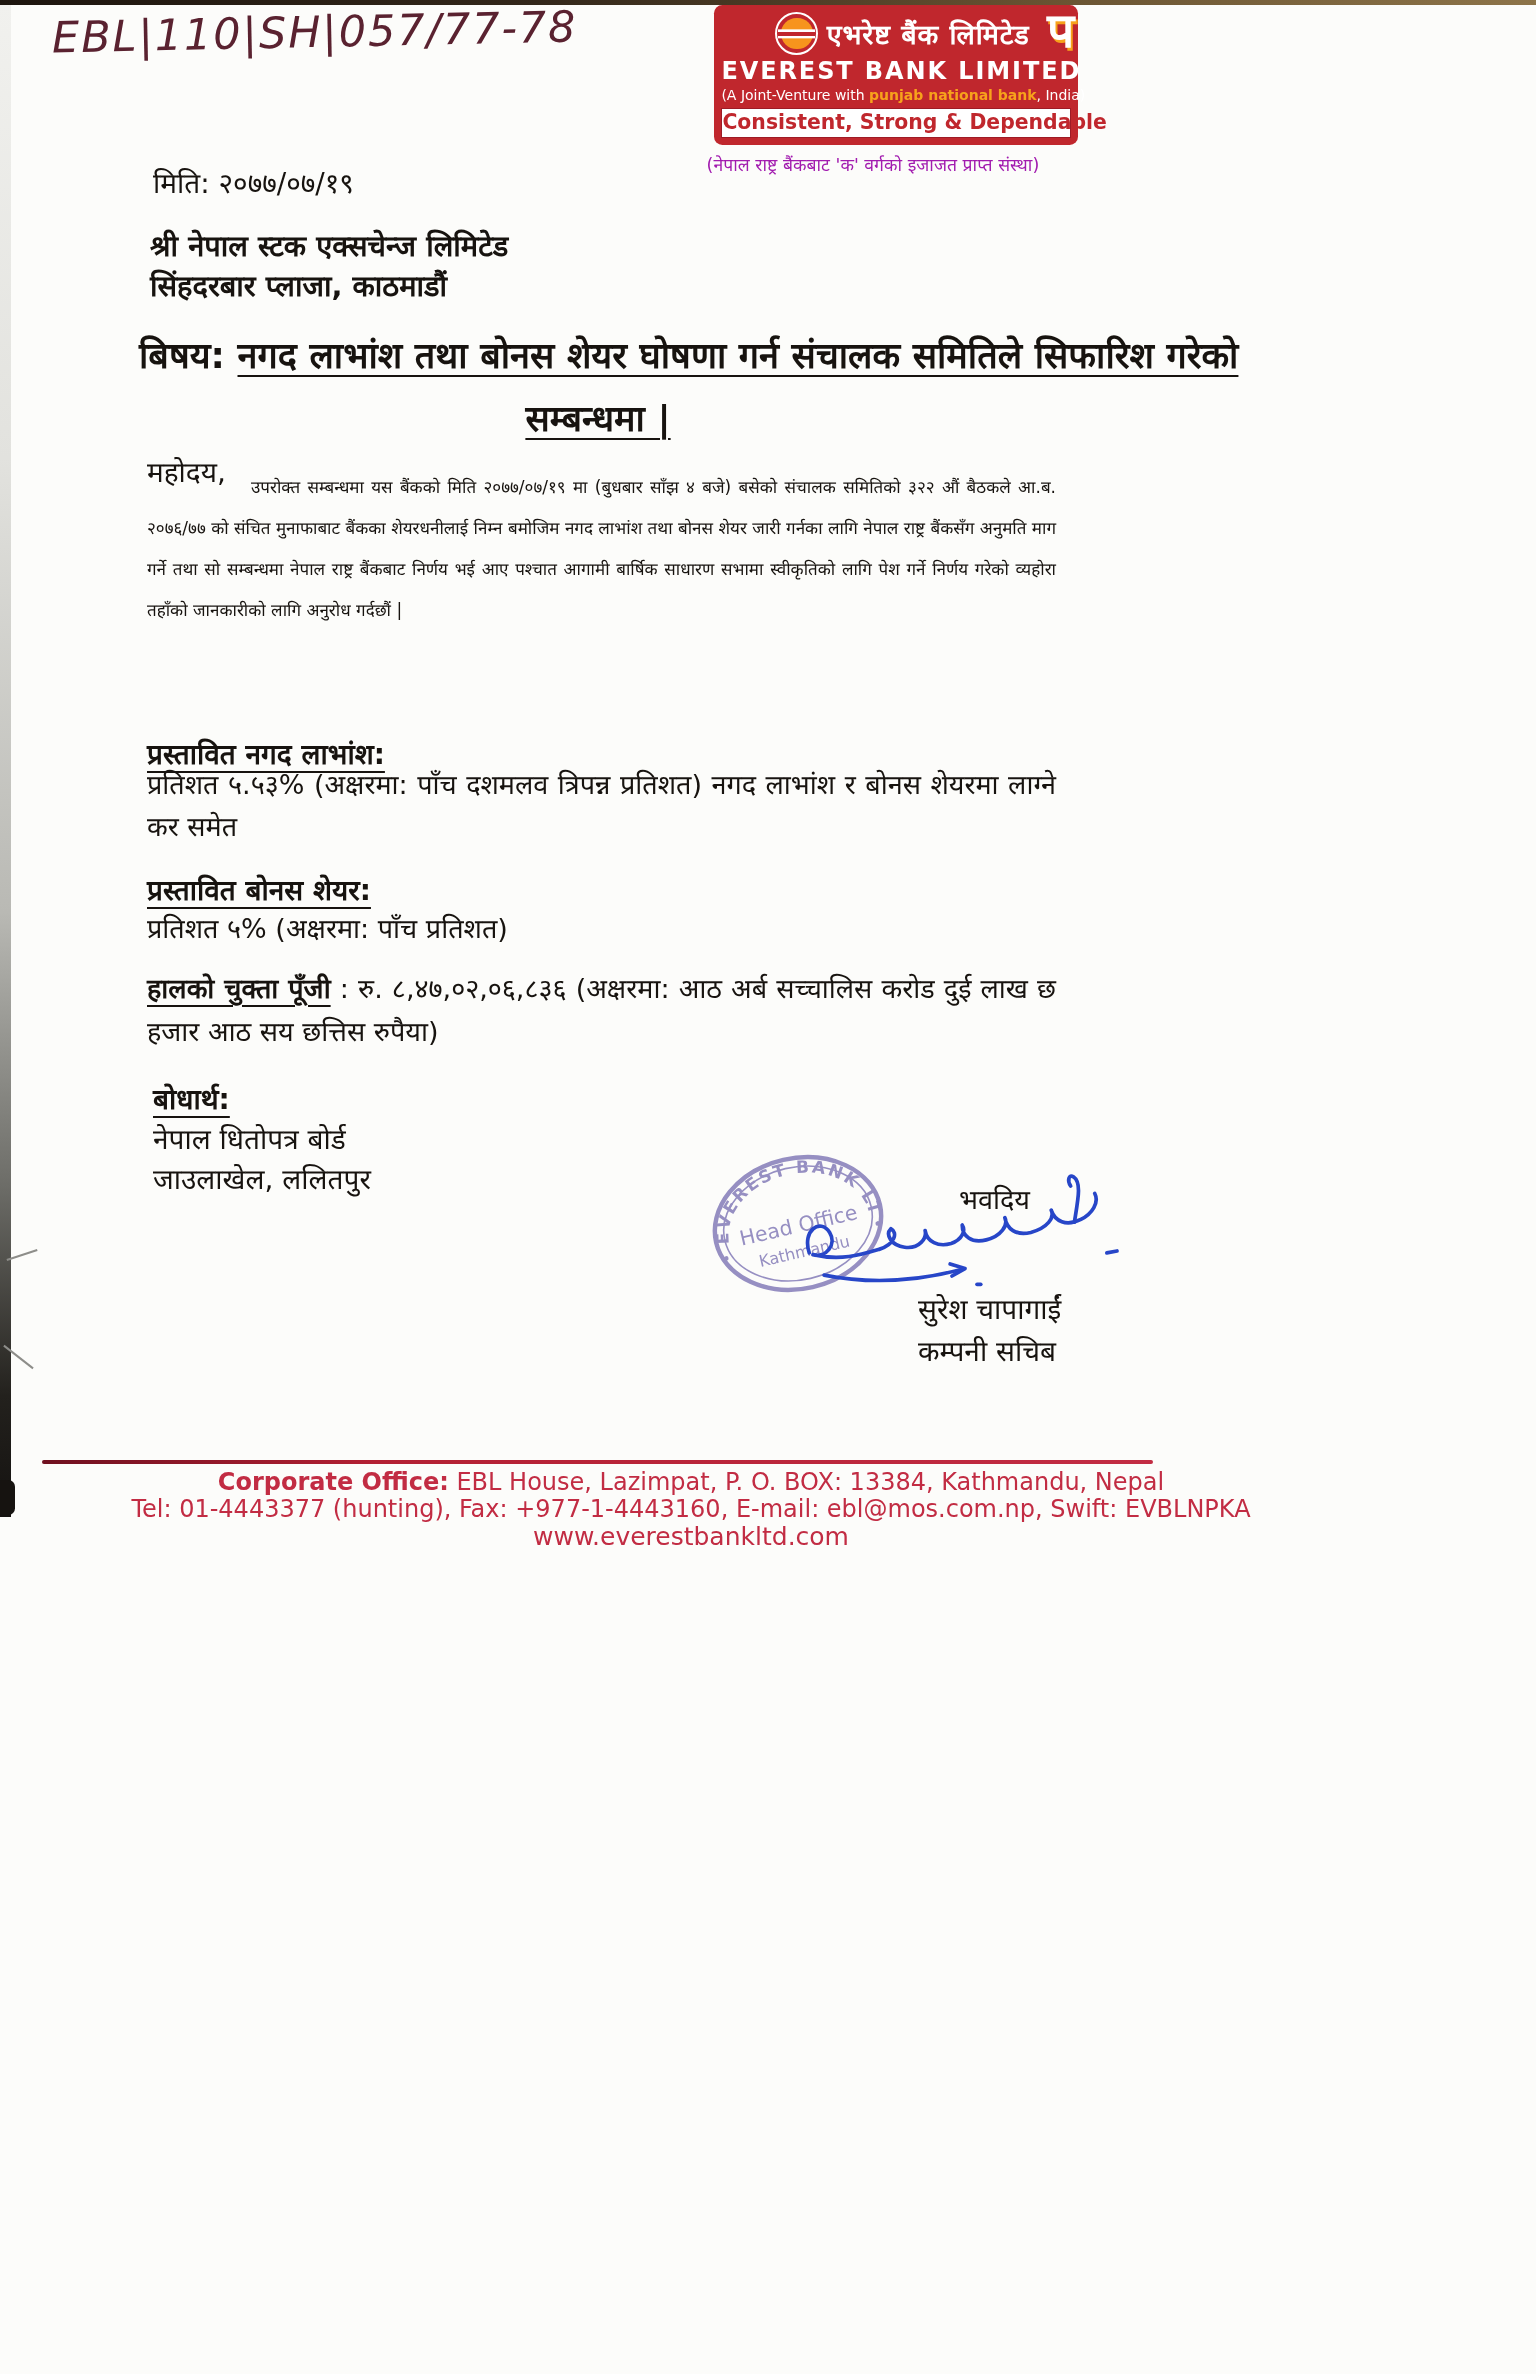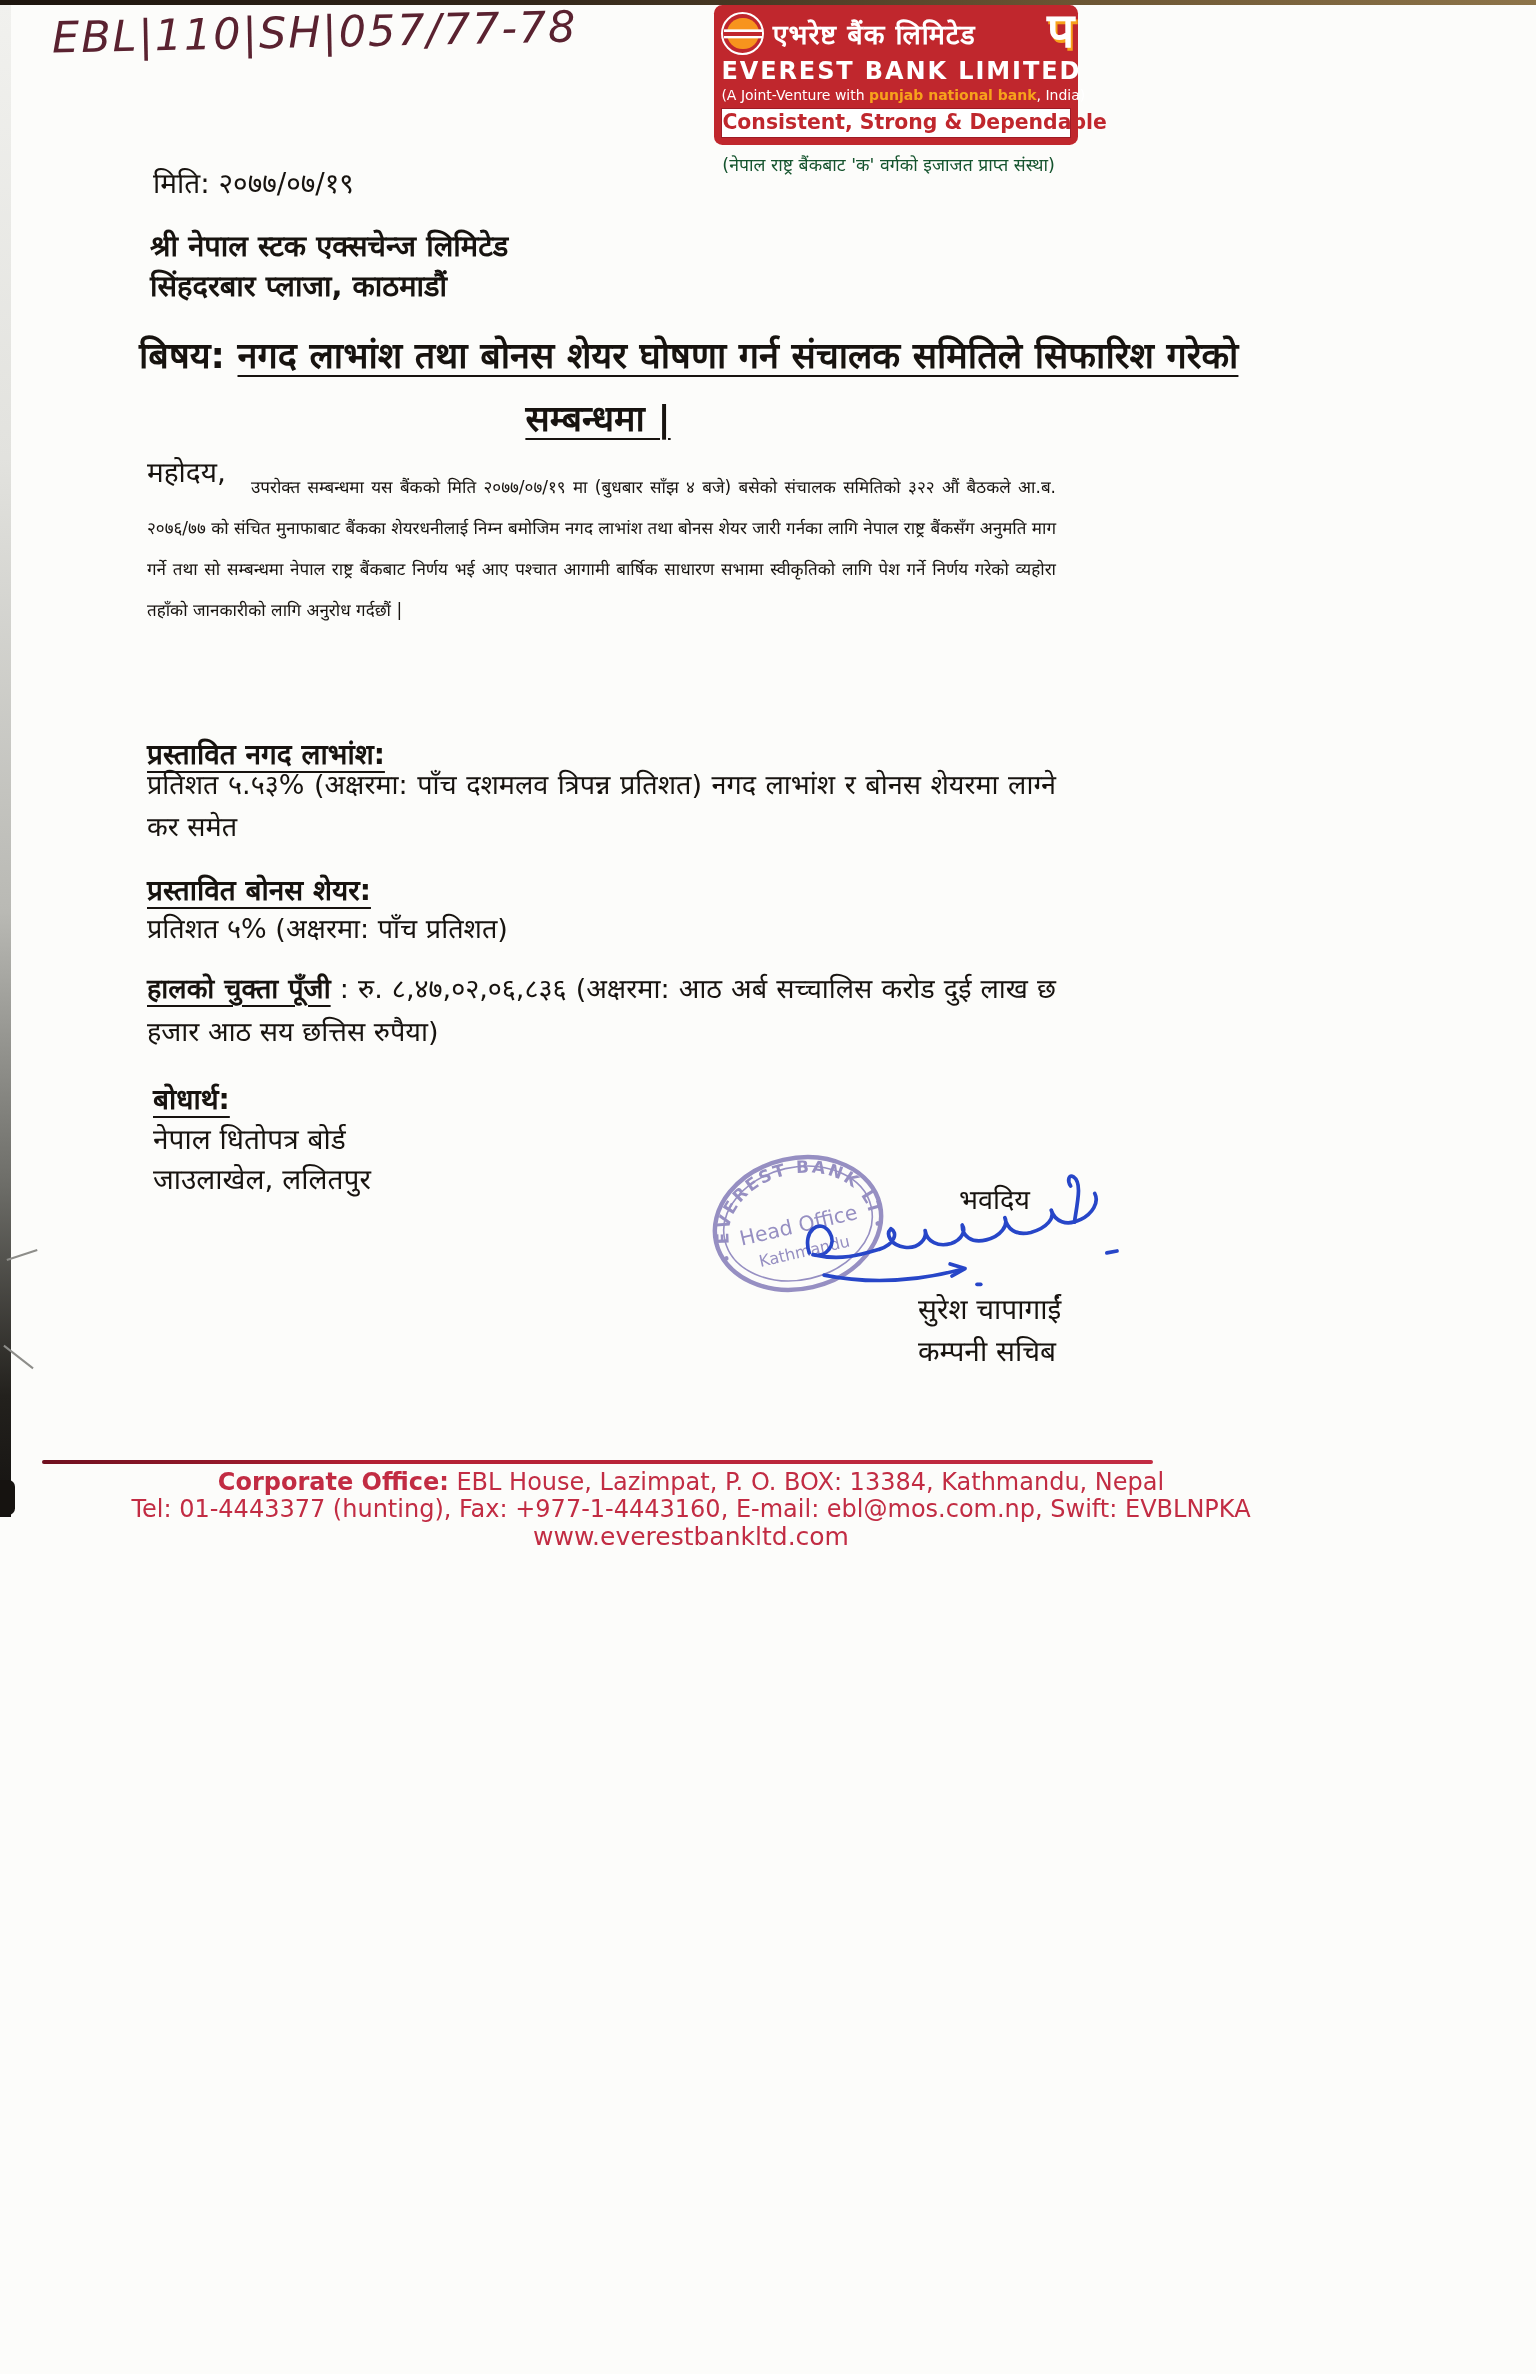--- a/index.html
+++ b/index.html
@@ -17,36 +17,36 @@
   .pencil-1{left:5.6px;top:1254px;width:32px;transform:rotate(-18deg);}
   .pencil-2{left:0px;top:1356px;width:37px;transform:rotate(38deg);}
 
   
   .handwriting{position:absolute;left:52px;top:7.4px;font-size:43px;font-style:italic;
     color:#5a2230;letter-spacing:1.9px;transform:rotate(-1.2deg);white-space:nowrap;}
 
   
   .letterhead{position:absolute;left:714px;top:4.6px;width:364px;}
   .lh-redbox{background:#c0272d;border-radius:8.3px;padding:6.5px 7.4px 6.5px 7.4px;box-sizing:border-box;}
-  .lh-row1{position:relative;display:flex;align-items:center;padding-right:41px;height:45px;}
+  .lh-row1{position:relative;display:flex;align-items:center;padding-right:41px;height:45px;justify-content:flex-end;}
   .ebl-logo{width:39px;height:39px;flex:0 0 39px;border-radius:50%;background:#c0272d;
     border:2.8px solid #ffffff;position:relative;margin-right:8.3px;}
   .ebl-inner{position:absolute;inset:3.7px;border-radius:50%;background:#f7941d;}
   .ebl-bar{position:absolute;left:0.9px;right:0.9px;top:50%;height:9.3px;transform:translateY(-50%);
     background:linear-gradient(180deg,#ffffff 0 28%,#c0272d 28% 72%,#ffffff 72% 100%);}
   .lh-nepali{color:#ffffff;font-weight:bold;font-size:27px;white-space:nowrap;letter-spacing:0.9px;}
   .pnb-glyph{position:absolute;right:-3.7px;top:-5.6px;color:#ffffff;font-size:48px;font-weight:bold;line-height:1;
     text-shadow:1.9px 2.8px 0 #f7a21b;}
   .lh-english{color:#ffffff;font-weight:bold;font-size:24px;letter-spacing:1.9px;text-align:center;
     margin-top:0.9px;white-space:nowrap;}
   .lh-jv{color:#ffffff;font-size:14px;text-align:center;margin-top:1.9px;white-space:nowrap;}
   .jv-orange{color:#f7a21b;font-weight:bold;}
   .lh-strip{background:#ffffff;border:1.9px solid #9e1b26;margin-top:5.6px;text-align:left;
     padding:0.9px 0 2.8px;font-weight:bold;font-size:20.4px;color:#c0272d;white-space:nowrap;}
-  .lh-license{margin-top:7.4px;text-align:center;color:#14532d;font-size:17.6px;white-space:nowrap;
+  .lh-license{margin-top:7.4px;text-align:left;color:#a21caf;font-size:17.6px;white-space:nowrap;
     transform:translateX(-7.4px);}
 
   
   .date-line{position:absolute;left:153px;top:163px;font-size:28px;}
   .recipient{position:absolute;left:150px;top:226px;font-size:29px;font-weight:bold;line-height:40px;}
   .subject{position:absolute;left:139px;top:330px;width:918px;text-align:center;font-weight:bold;font-size:36px;}
   .subject-l1{white-space:nowrap;}
   .subject-l2{margin-top:14px;}
   .u{text-decoration:underline;text-decoration-thickness:2.3px;text-underline-offset:6.5px;}
   .salutation{position:absolute;left:147px;top:428px;font-size:28px;margin-top:24px;}

